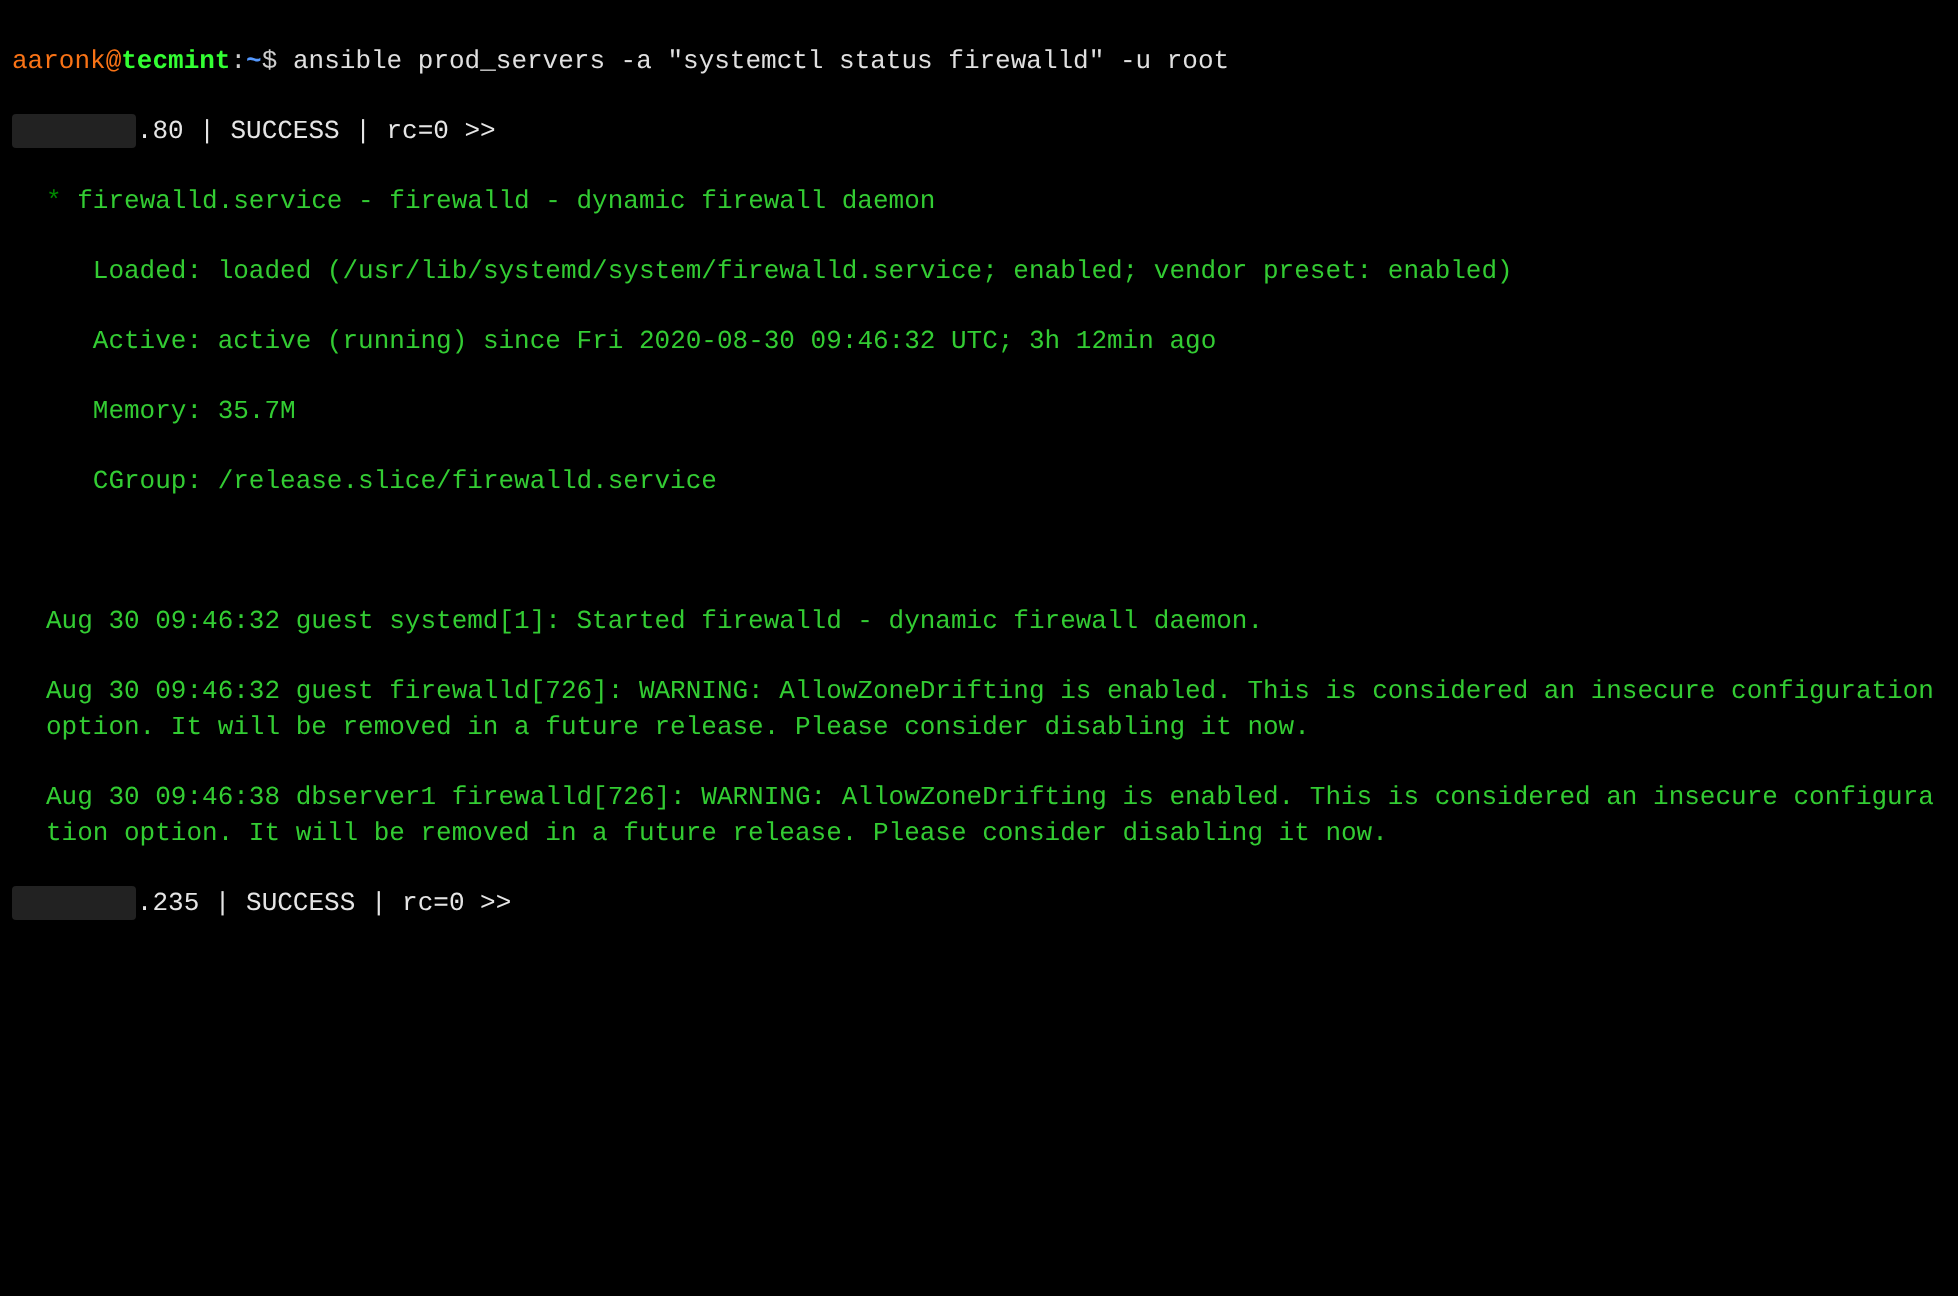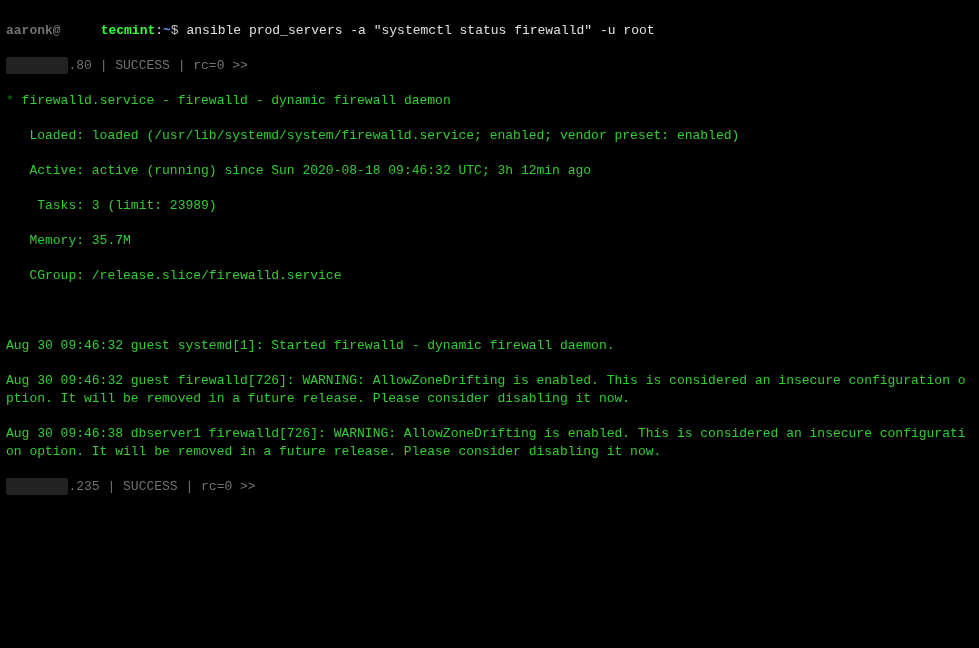--- a/index.html
+++ b/index.html
@@ -10,46 +10,45 @@
     line-height: 1.35;
     margin: 0;
     padding: 4px 6px;
     width: 979px;
     box-sizing: border-box;
   }
   .term {
     white-space: pre-wrap;
     word-break: break-all;
   }
-  .prompt-user { color: #737373; font-weight: bold; }
-  .prompt-host { color: #33ff33; font-weight: bold; padding-left: 40px; }
+  .prompt-user { color: #f97316; font-weight: normal; }
+  .prompt-host { color: #33ff33; font-weight: bold; }
   .prompt-path { color: #5599ff; font-weight: bold; }
   .cmd { color: #e0e0e0; }
-  .success { color: #737373; }
+  .success { color: #e5e5e5; }
   .bullet { color: #008800; }
   .ok { color: #33cc33; }
-  .svc { color: #33cc33; }
+  .svc { color: #33cc33; margin-left: 17px; }
   .redact {
     display: inline-block;
     background: #222222;
     color: #222222;
     border-radius: 2px;
   }
   .line { display: block; }
 </style>
 </head>
 <body>
 
 <div class="term">
 <span class="line"><span class="prompt-user">aaronk</span><span class="prompt-user">@</span><span class="prompt-host">tecmint</span><span>:</span><span class="prompt-path">~</span><span>$</span> <span class="cmd">ansible prod_servers -a "systemctl status firewalld" -u root</span></span>
 <span class="line success"><span class="redact">        </span><span>.80 | SUCCESS | rc=0 &gt;&gt;</span></span>
 <span class="line svc"><span class="bullet">*</span><span> firewalld.service - firewalld - dynamic firewall daemon</span></span>
 <span class="line svc">   Loaded: loaded (/usr/lib/systemd/system/firewalld.service; enabled; vendor preset: enabled)</span>
-<span class="line svc"><span>   Active: </span><span class="ok">active (running)</span><span> since Sun 2020-08-18 09:46:32 UTC; 3h 12min ago</span></span>
-<span class="line svc">    Tasks: 3 (limit: 23989)</span>
+<span class="line svc"><span>   Active: </span><span class="ok">active (running)</span><span> since Fri 2020-08-30 09:46:32 UTC; 3h 12min ago</span></span>
 <span class="line svc">   Memory: 35.7M</span>
 <span class="line svc">   CGroup: /release.slice/firewalld.service</span>
 <span class="line"> </span>
 <span class="line svc">Aug 30 09:46:32 guest systemd[1]: Started firewalld - dynamic firewall daemon.</span>
 <span class="line svc">Aug 30 09:46:32 guest firewalld[726]: WARNING: AllowZoneDrifting is enabled. This is considered an insecure configuration option. It will be removed in a future release. Please consider disabling it now.</span>
 <span class="line svc">Aug 30 09:46:38 dbserver1 firewalld[726]: WARNING: AllowZoneDrifting is enabled. This is considered an insecure configuration option. It will be removed in a future release. Please consider disabling it now.</span>
 <span class="line success"><span class="redact">        </span><span>.235 | SUCCESS | rc=0 &gt;&gt;</span></span>
 
 
 

